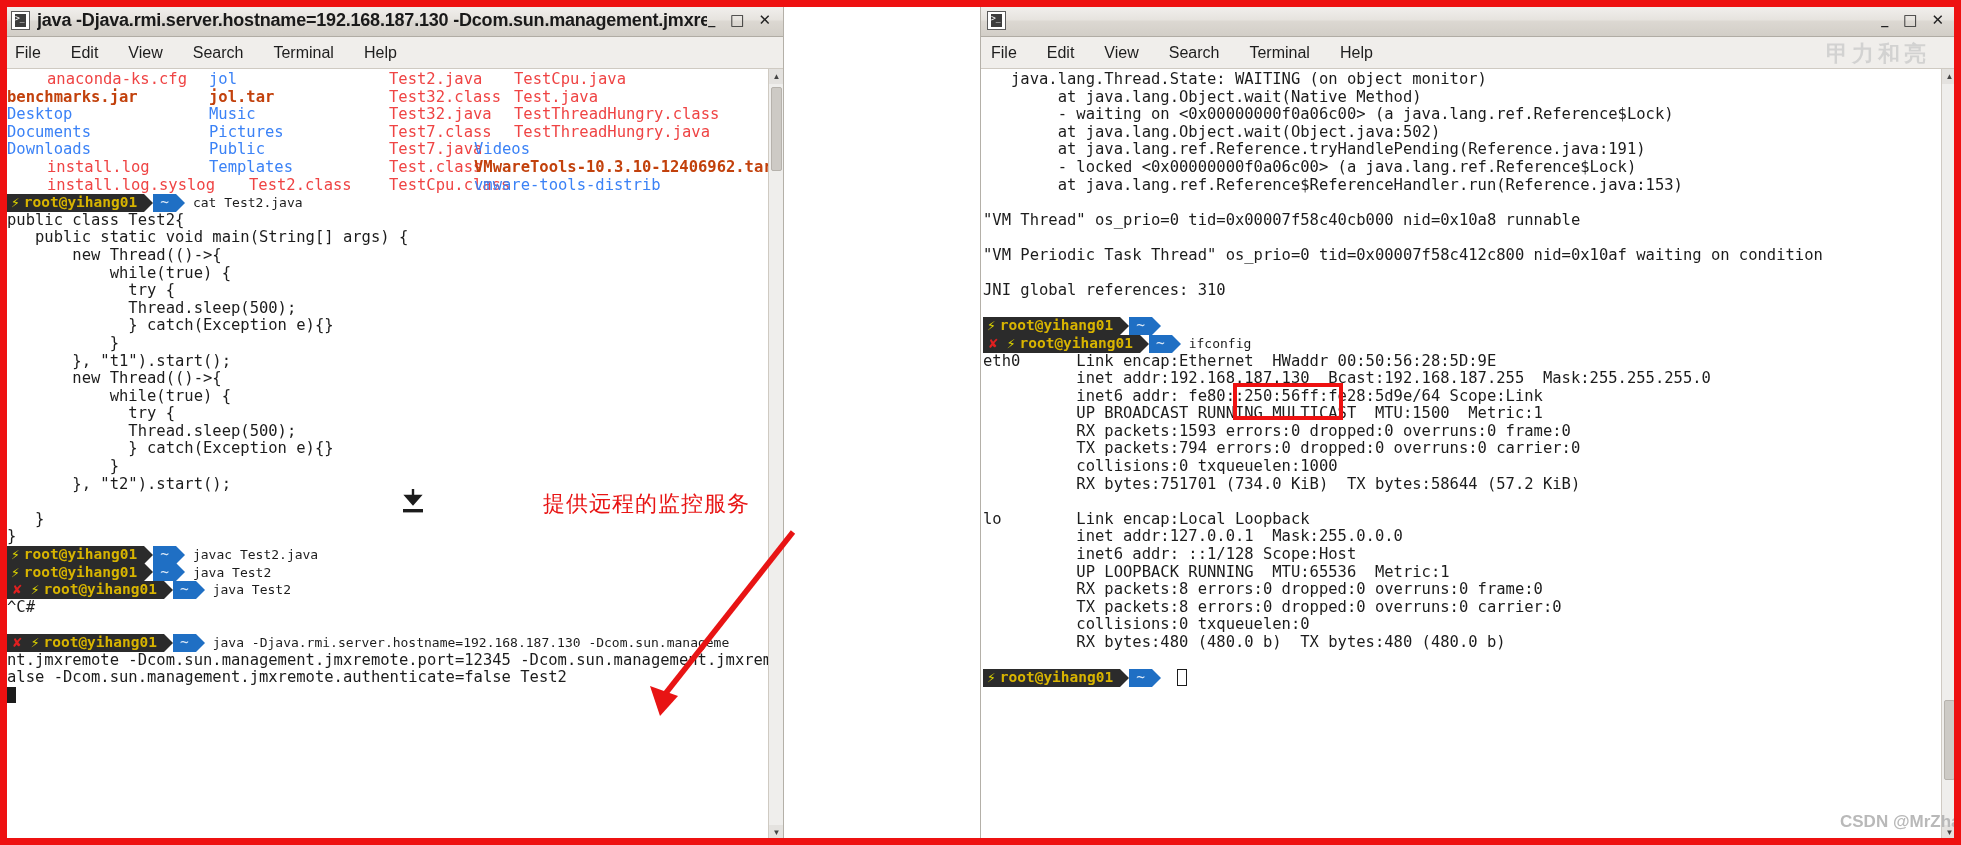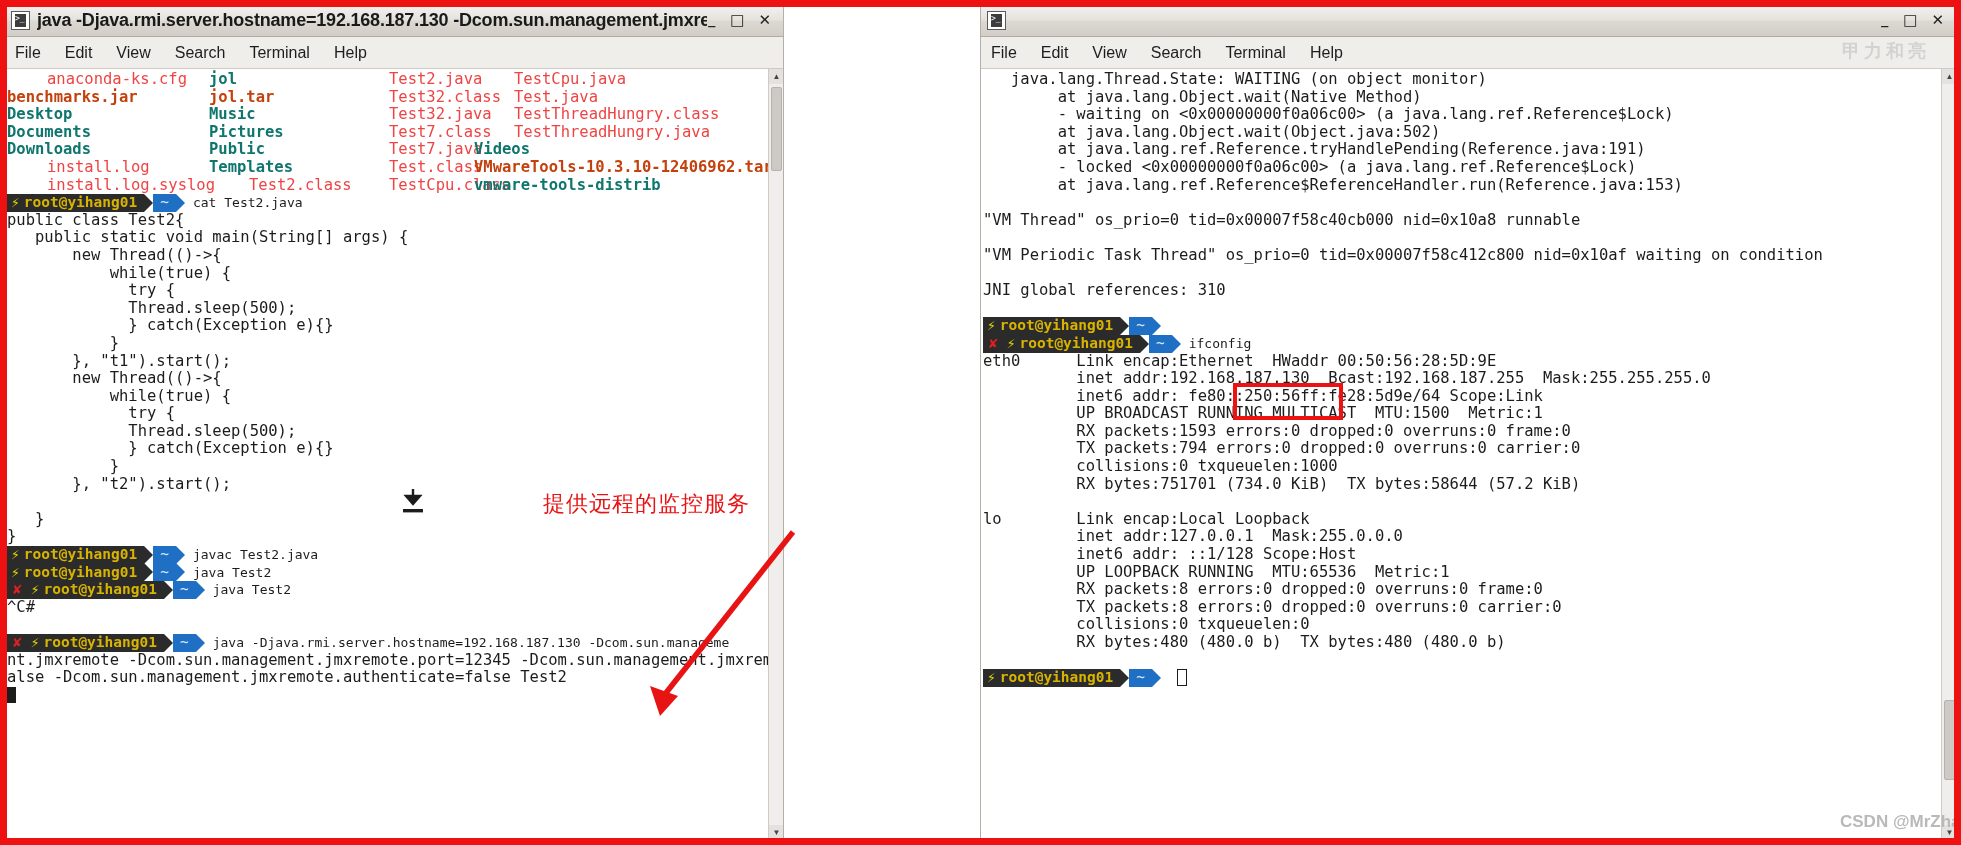--- a/index.html
+++ b/index.html
@@ -98,21 +98,21 @@
   }
   .tbtn.min { font-size: 18px; position: relative; top: 4px; }
 
   .menubar {
     height: 32px;
     background: #f0eeeb;
     border-bottom: 1px solid #cfcac2;
     display: flex;
     align-items: center;
     padding-left: 10px;
-    gap: 24px;
+    gap: 30px;
     flex: 0 0 auto;
     position: relative;
   }
   .menubar .mi {
     font-size: 16px;
     color: #1d1d1d;
     white-space: nowrap;
   }
 
   
@@ -157,21 +157,21 @@
     left: 2px; width: 11px;
     background: #cdcac5;
     border: 1px solid #b6b2ac;
     border-radius: 2px;
   }
 
   .line { height: 17.6px; }
 
   
   .c-plain { color: #ef4444; padding-left: 40px; }
-  .c-dir   { color: #0f766e; font-weight: bold; }
+  .c-dir   { color: #3b82f6; font-weight: normal; }
   .c-arch  { color: #c2410c; font-weight: bold; }
 
   
   .ls-row { display: flex; }
   .ls-col { flex: 0 0 auto; }
   .w1 { width: 202px; }
   .w2 { width: 140px; }
   .w3 { width: 125px; }
 
   
@@ -258,21 +258,21 @@
     color: #b9b9b9;
     font-size: 17px;
     font-family: "Liberation Sans", sans-serif;
     z-index: 42;
     white-space: nowrap;
   }
   .cjk-wm {
     position: absolute;
     z-index: 41;
     color: #c9c9c9;
-    font-size: 18px;
+    font-size: 22px;
     font-weight: bold;
     letter-spacing: 4px;
     white-space: nowrap;
     opacity: .75;
   }
   svg.arrow { position: absolute; z-index: 44; overflow: visible; }
 </style>
 </head>
 <body>
 

